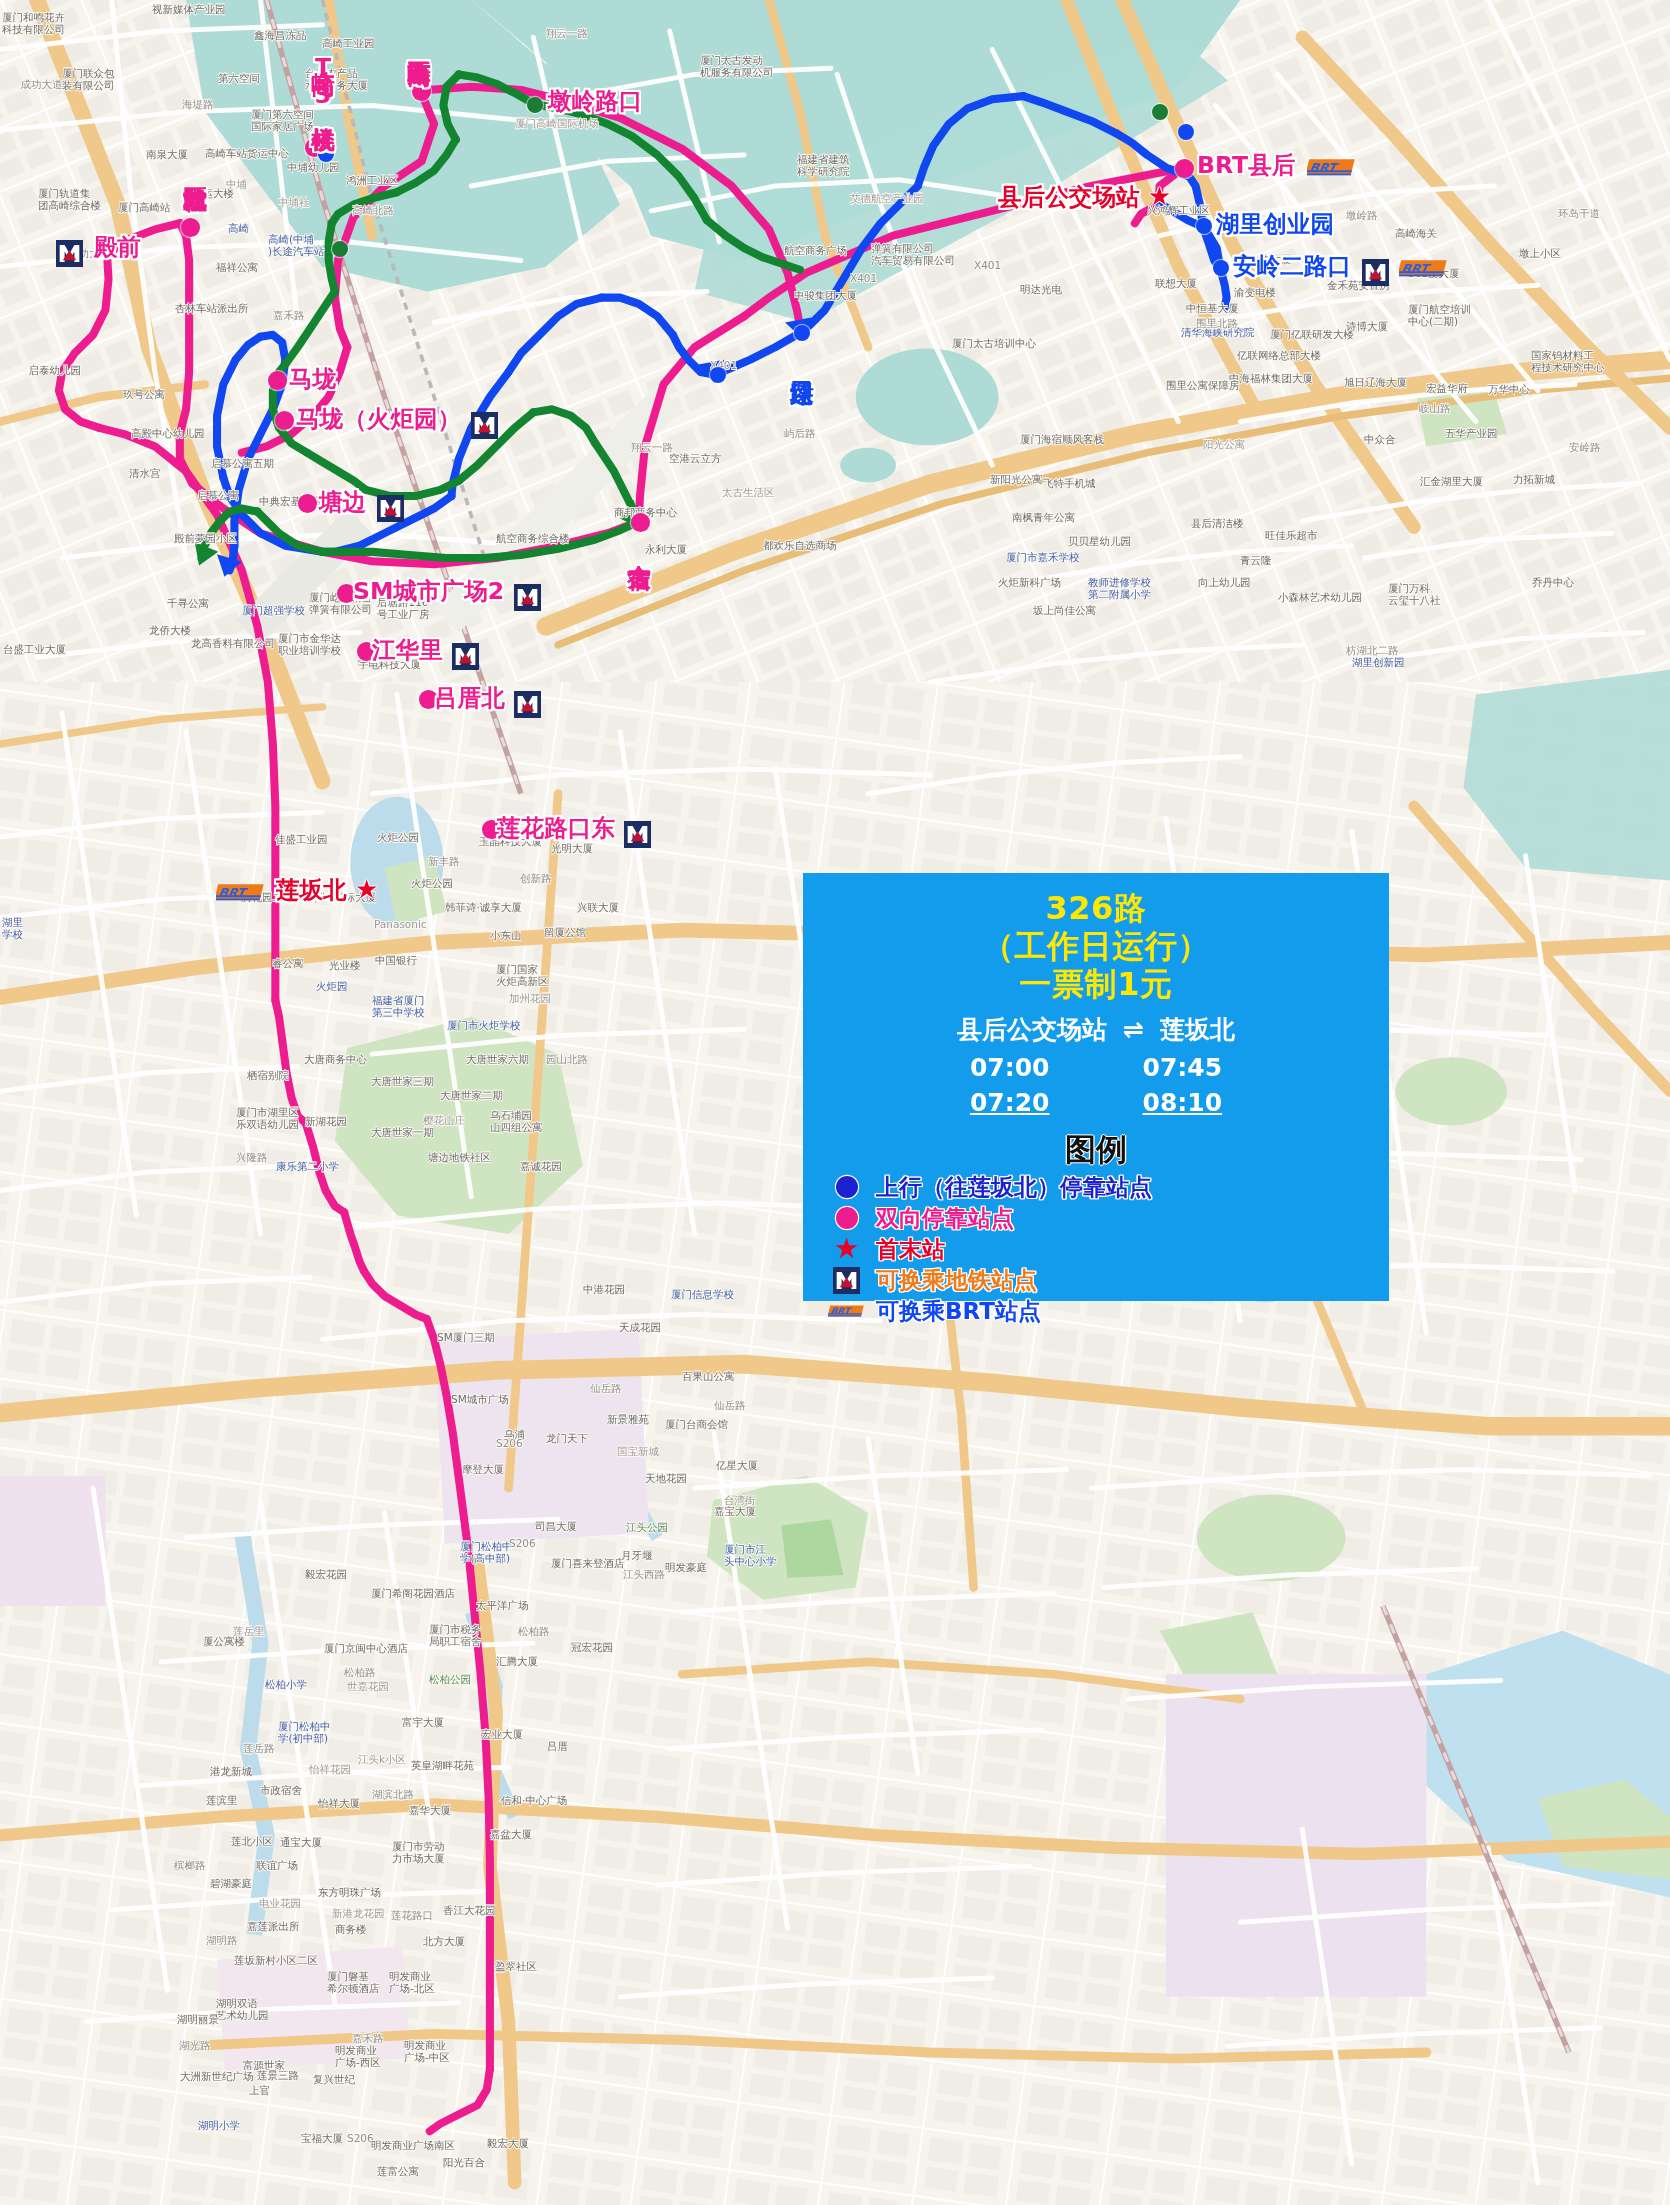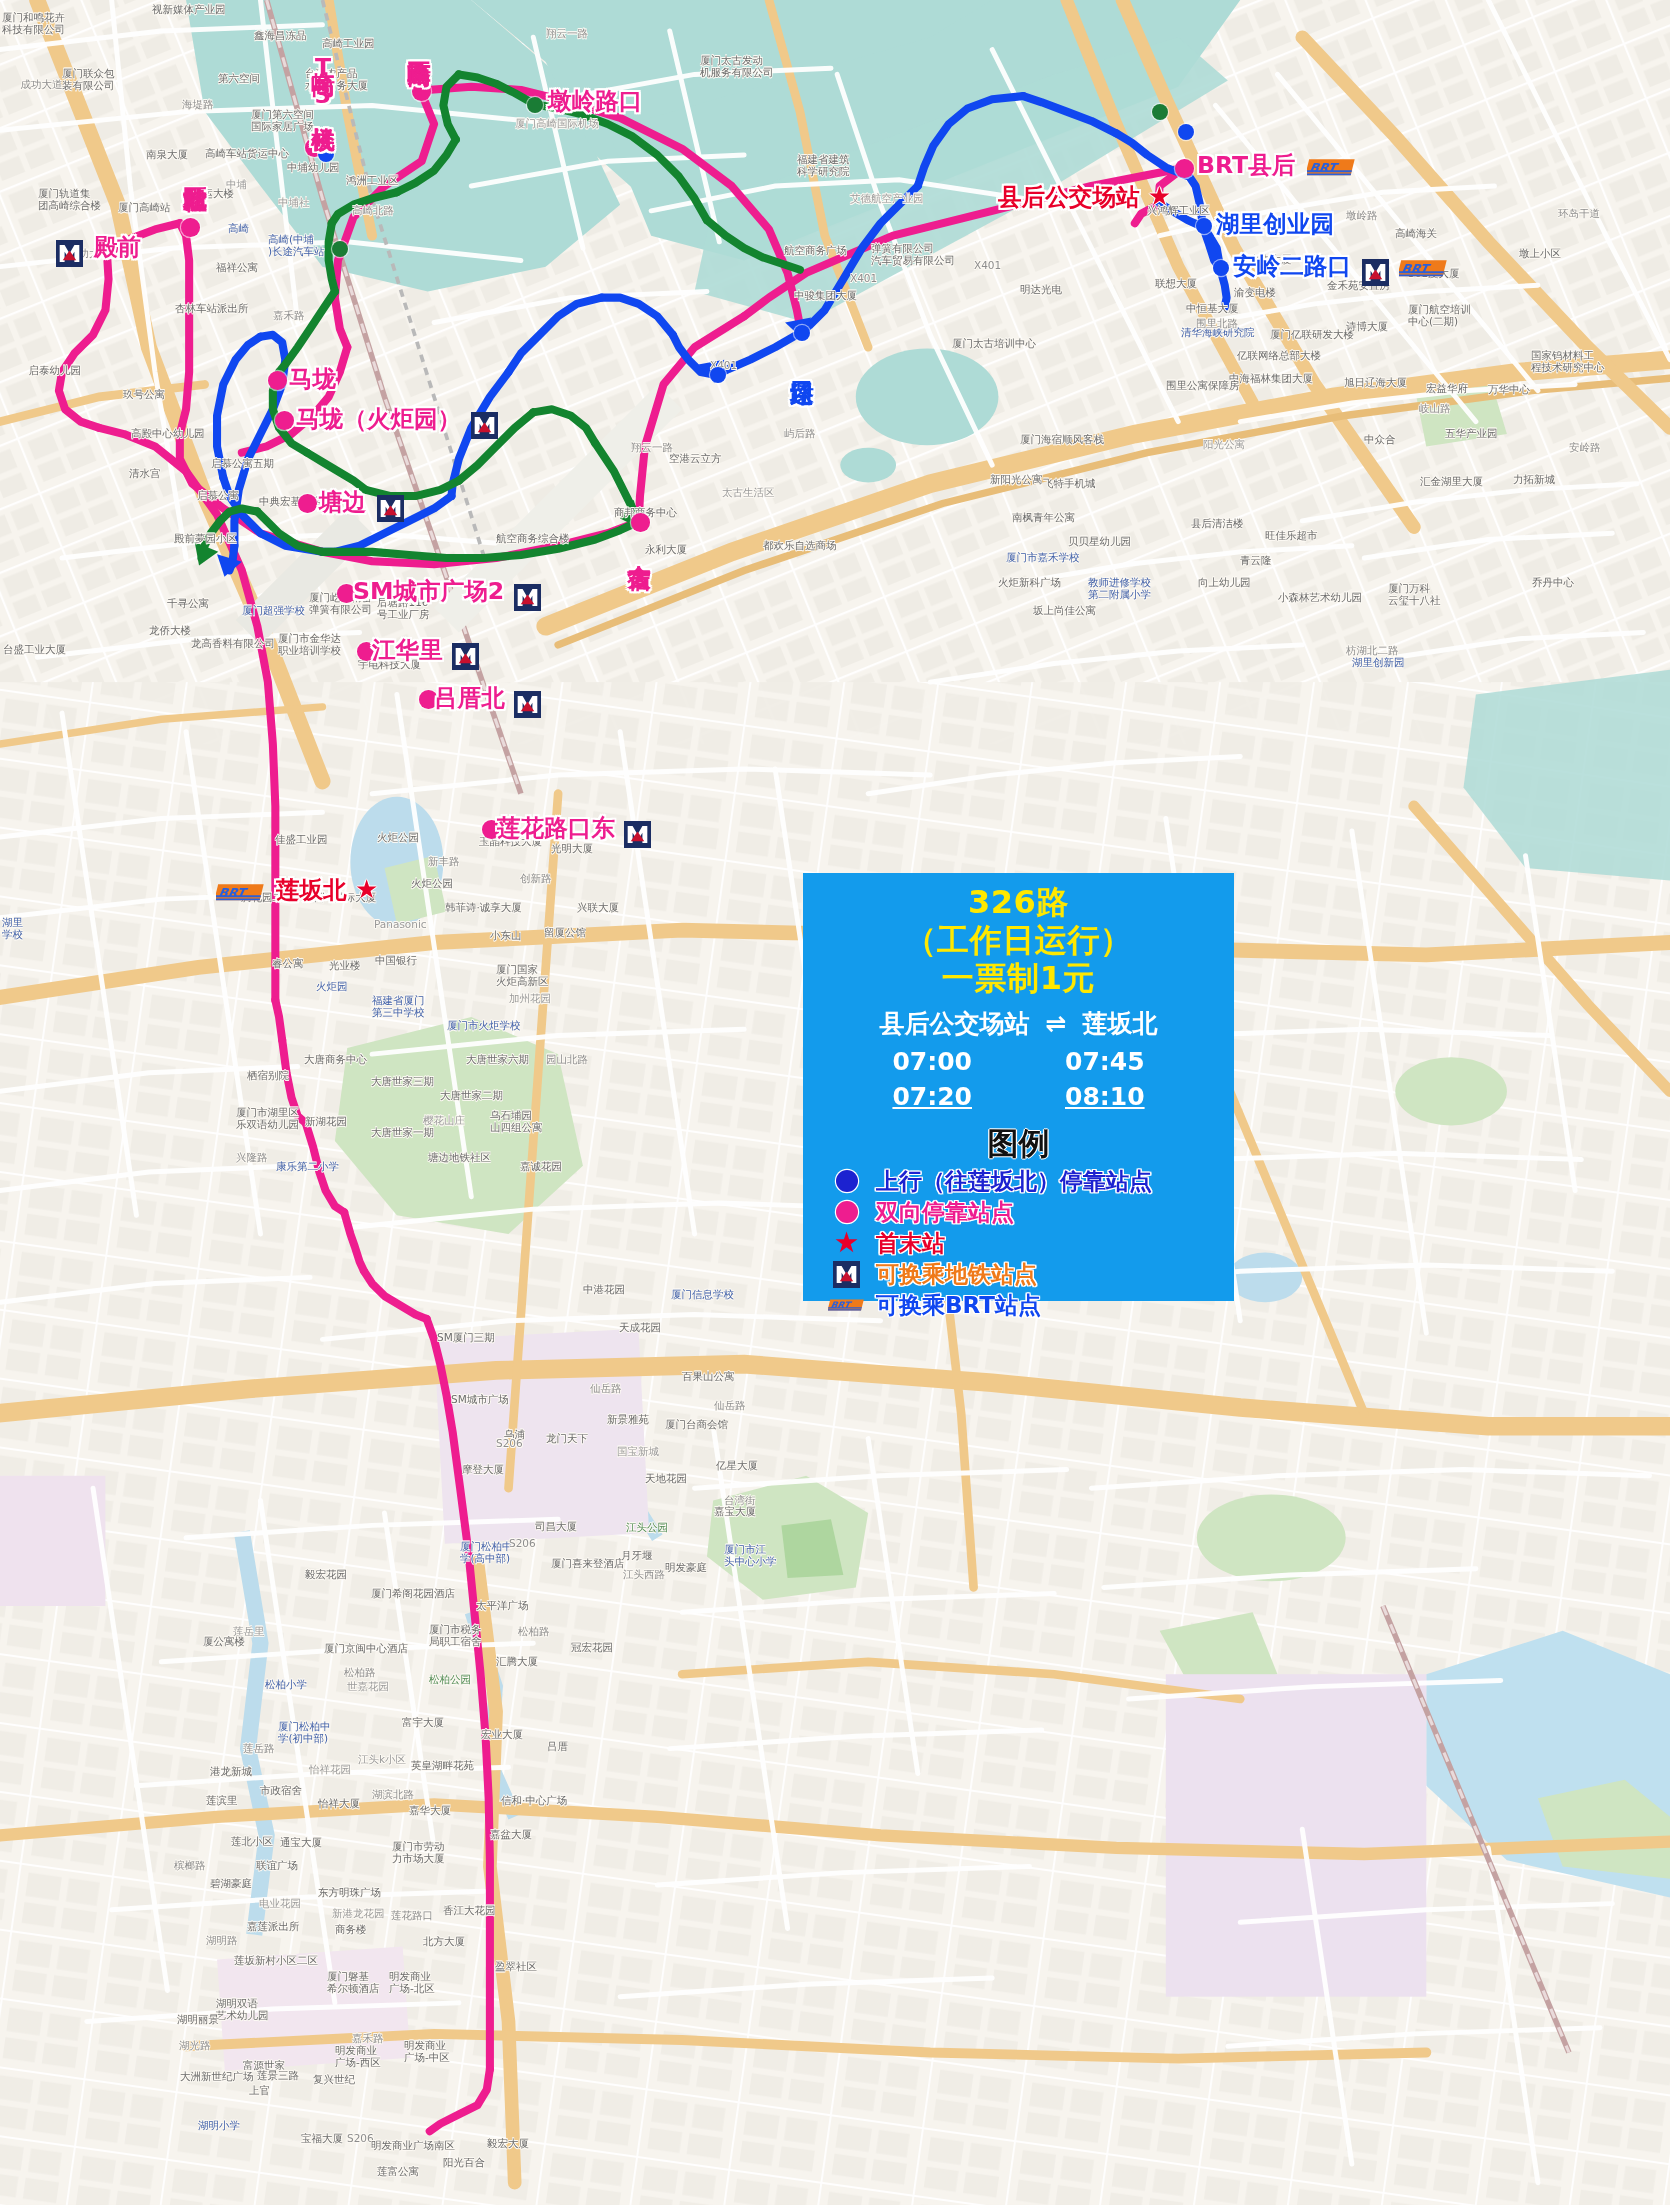--- a/index.html
+++ b/index.html
@@ -56,25 +56,25 @@
   .metro{
     position:absolute;width:28.5px;height:28.5px;background:#fff;border-radius:1.9px;
     display:inline-block;vertical-align:middle;
   }
   .metro svg{display:block;}
   .brt{position:absolute;display:inline-block;vertical-align:middle;}
 
   
   #legend{
     position:absolute;
-    left:803px;top:873px;width:431px;height:428px;
+    left:803px;top:873px;width:586px;height:428px;
     background:#139bec;
     color:#fff;
     box-sizing:border-box;
-    padding:10px 0 0 0;
+    padding:16px 0 0 0;
   }
   #legend .title{
     text-align:center;color:#ffe800;font-weight:bold;
     font-size:32px;line-height:38px;letter-spacing:0.6px;
   }
   #legend .od{
     display:flex;justify-content:center;align-items:center;
     gap:16px;color:#fff;font-weight:bold;font-size:25px;
     margin-top:10px;
   }

